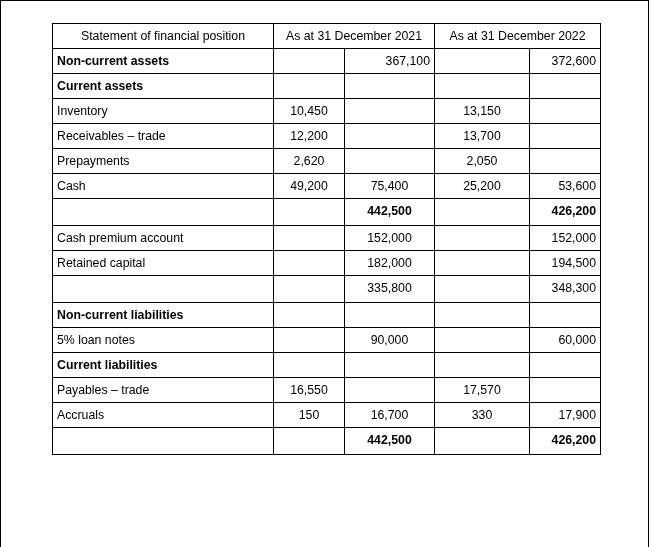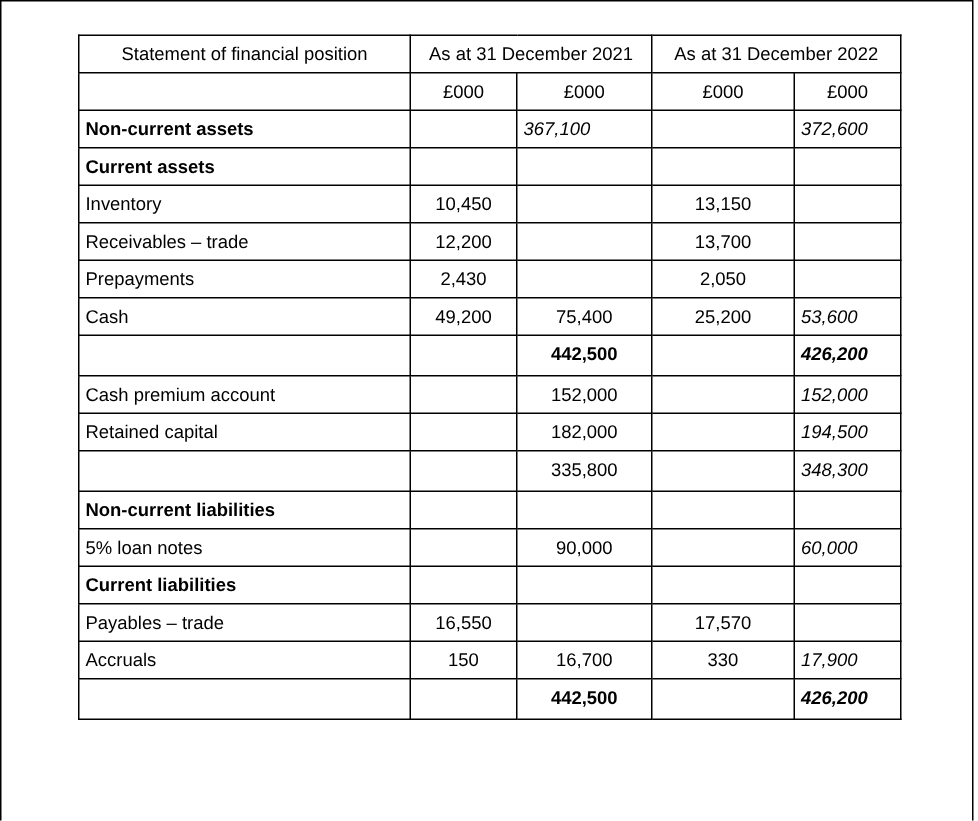--- a/index.html
+++ b/index.html
@@ -26,21 +26,21 @@
       white-space: nowrap;
       overflow: hidden;
     }
     col.c0 { width: 221px; }
     col.c1 { width: 71px; }
     col.c2 { width: 90px; }
     col.c3 { width: 95px; }
     col.c4 { width: 71px; }
     td.label { text-align: left; padding-left: 6px; }
     td.num { text-align: center; }
-    td.num-r { padding-right: 10px; font-style: italic; }
+    td.num-r { text-align: right; padding-right: 10px; }
     td.head { text-align: center; }
     .bold { font-weight: bold; margin-left: 12px; }
     tr.tall td { height: 26px; }
     td.thick-top { border-top: 3px solid #000; }
     td.thick-bottom { border-bottom: 3px solid #000; }
   </style>
 </head>
 <body>
 
 <div class="page-frame"></div>
@@ -51,27 +51,20 @@
       <col class="c1">
       <col class="c2">
       <col class="c3">
       <col class="c4">
     </colgroup>
   <tbody>
     <tr>
       <td class="head">Statement of financial position</td>
       <td class="head" colspan="2">As at 31 December 2021</td>
       <td class="head" colspan="2">As at 31 December 2022</td>
-    </tr>
-    <tr>
-      <td></td>
-      <td class="head">£000</td>
-      <td class="head">£000</td>
-      <td class="head">£000</td>
-      <td class="head">£000</td>
     </tr>
 
     <tr>
       <td class="label bold">Non-current assets</td>
       <td class="num"></td>
       <td class="num-r">367,100</td>
       <td class="num"></td>
       <td class="num-r">372,600</td>
     </tr>
 
@@ -94,21 +87,21 @@
     <tr>
       <td class="label">Receivables – trade</td>
       <td class="num">12,200</td>
       <td class="num"></td>
       <td class="num">13,700</td>
       <td class="num-r"></td>
     </tr>
 
     <tr>
       <td class="label">Prepayments</td>
-      <td class="num">2,430</td>
+      <td class="num">2,620</td>
       <td class="num"></td>
       <td class="num">2,050</td>
       <td class="num-r"></td>
     </tr>
 
     <tr>
       <td class="label">Cash</td>
       <td class="num">49,200</td>
       <td class="num">75,400</td>
       <td class="num">25,200</td>

